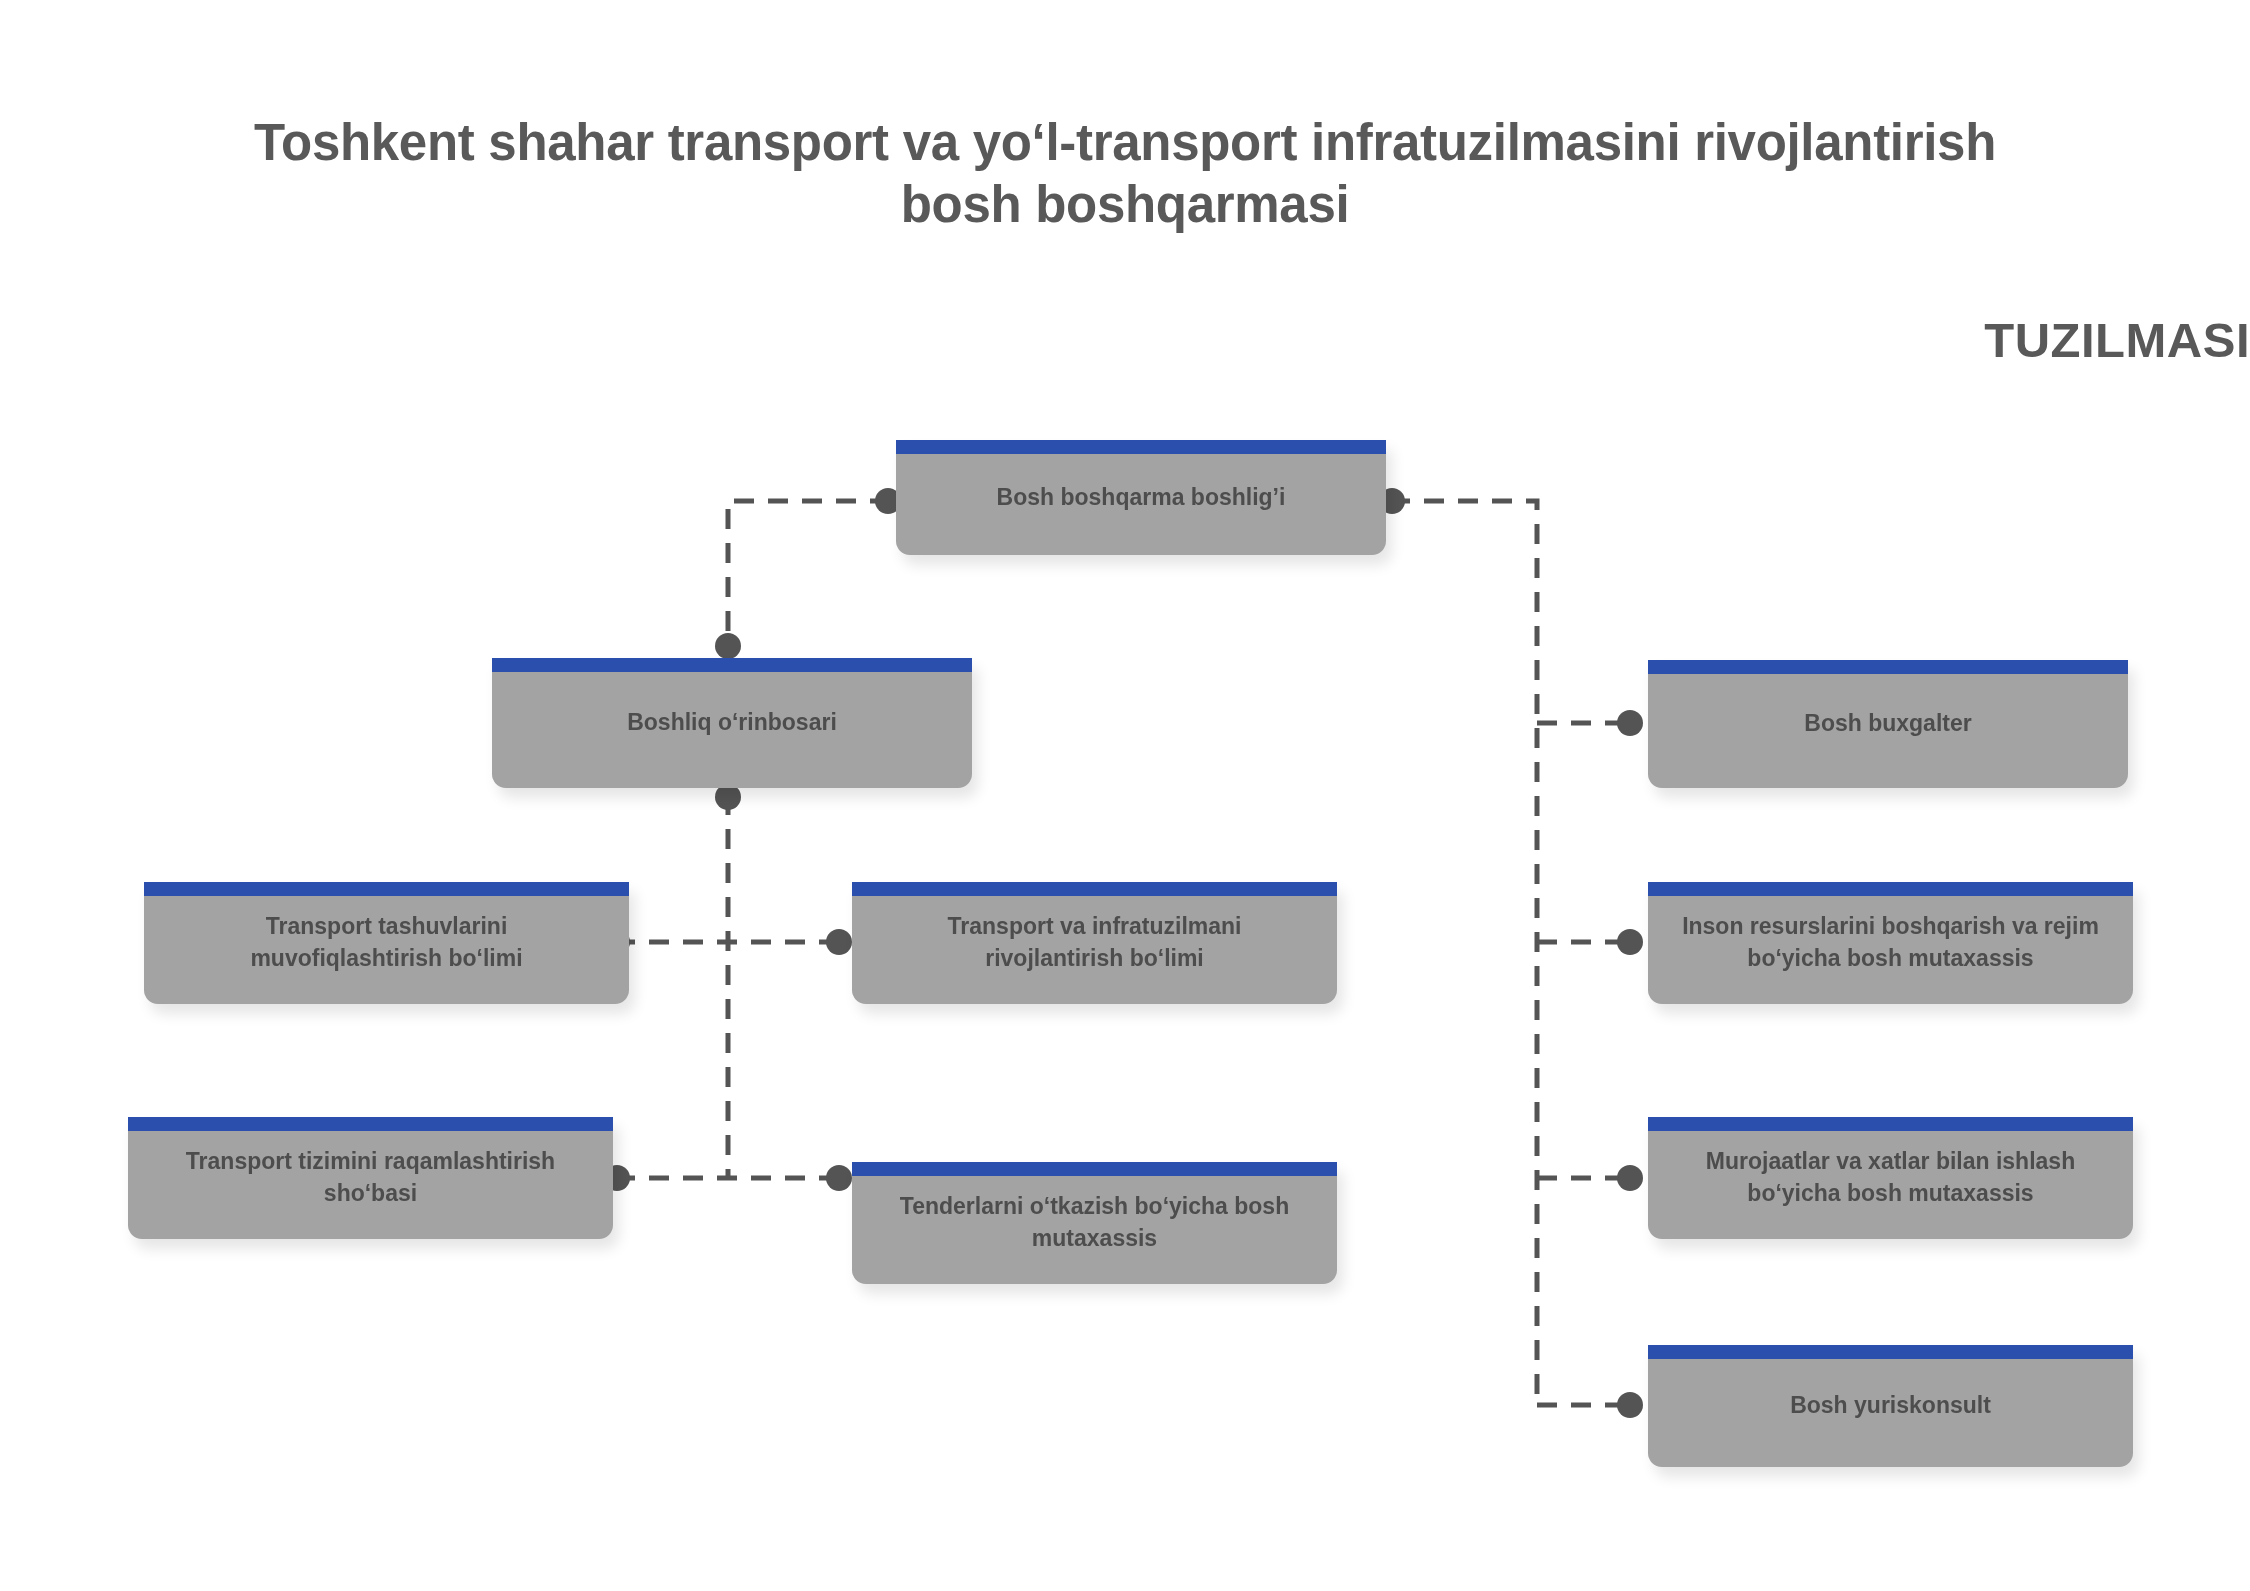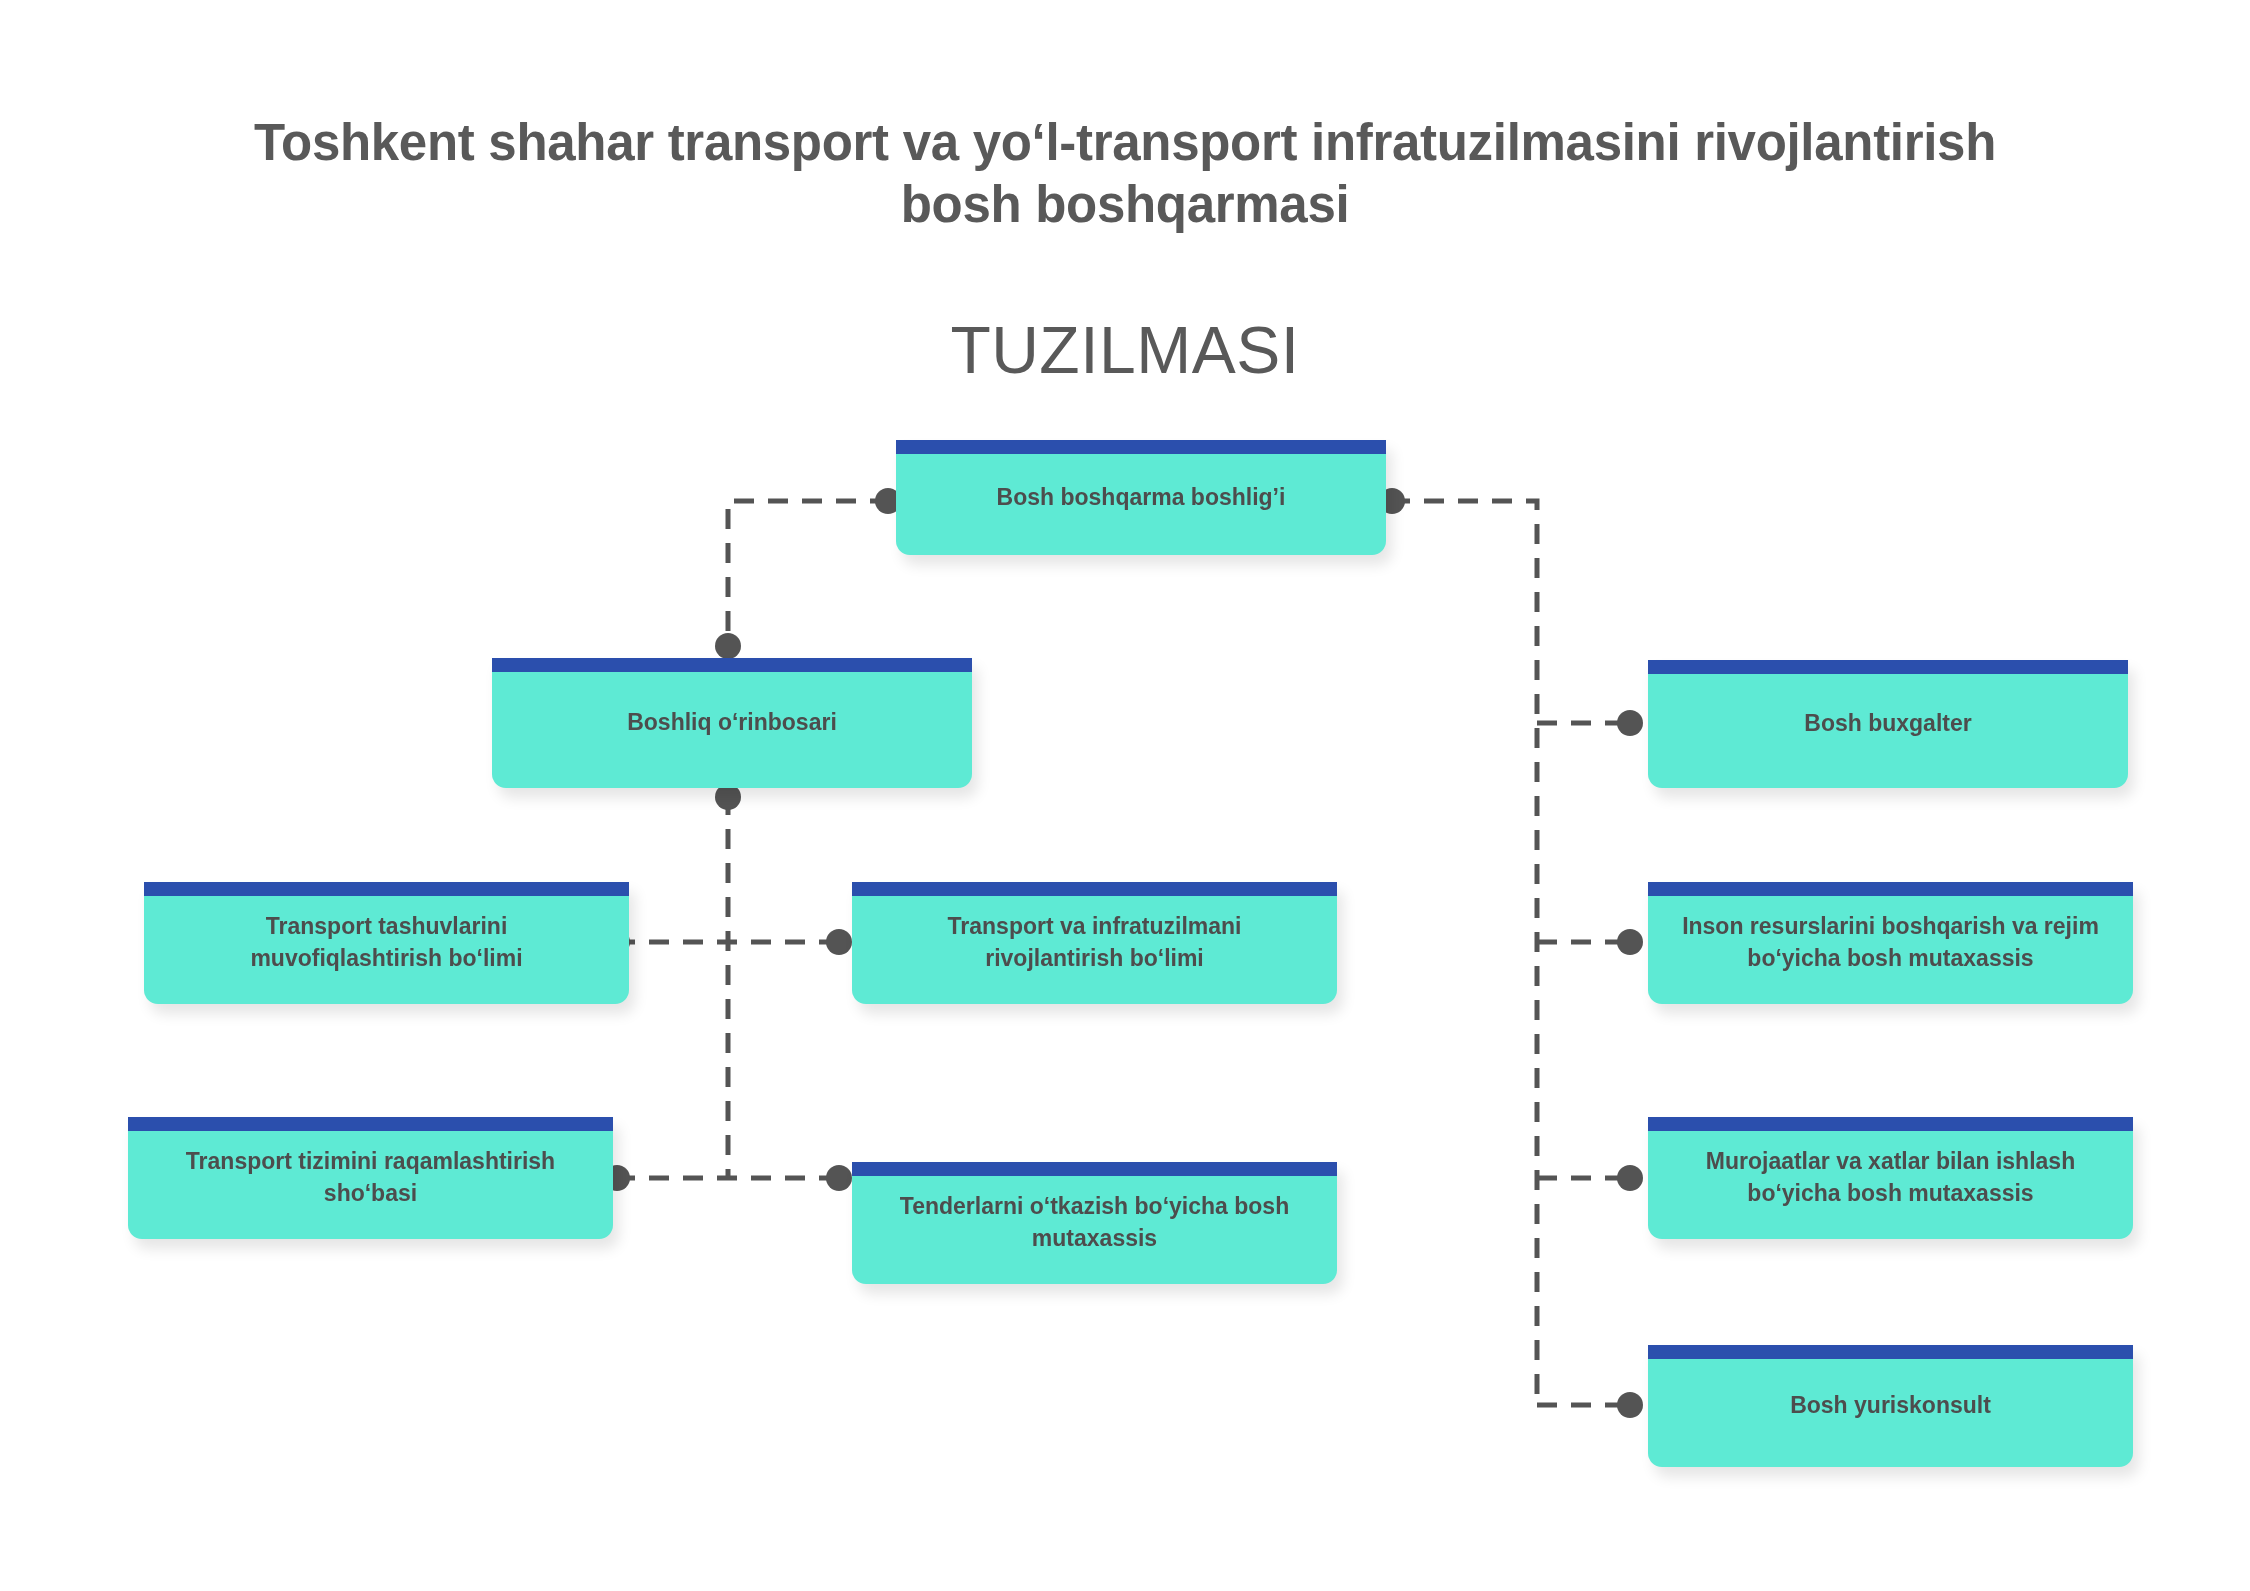--- a/index.html
+++ b/index.html
@@ -35,42 +35,42 @@
     color: #595959;
     line-height: 1.22;
     letter-spacing: -0.3px;
     padding: 0 250px;
   }
   .sub-title {
     position: absolute;
     left: 0;
     top: 312px;
     width: 2250px;
-    text-align: center;
-    font-size: 66px;
-    font-weight: normal;
+    text-align: right;
+    font-size: 49px;
+    font-weight: bold;
     color: #595959;
     letter-spacing: 0.5px;
   }
 
   
   #connectors {
     position: absolute;
     left: 0;
     top: 0;
     width: 2250px;
     height: 1591px;
     pointer-events: none;
   }
 
   
   .node {
     position: absolute;
     box-sizing: border-box;
-    background: #5eead4;
+    background: #a3a3a3;
     border-radius: 0 0 14px 14px;
     box-shadow: 6px 10px 14px rgba(0,0,0,0.10);
     display: flex;
     align-items: center;
     justify-content: center;
     text-align: center;
     padding: 0 26px;
     z-index: 3;
   }
   .node .accent-bar {

